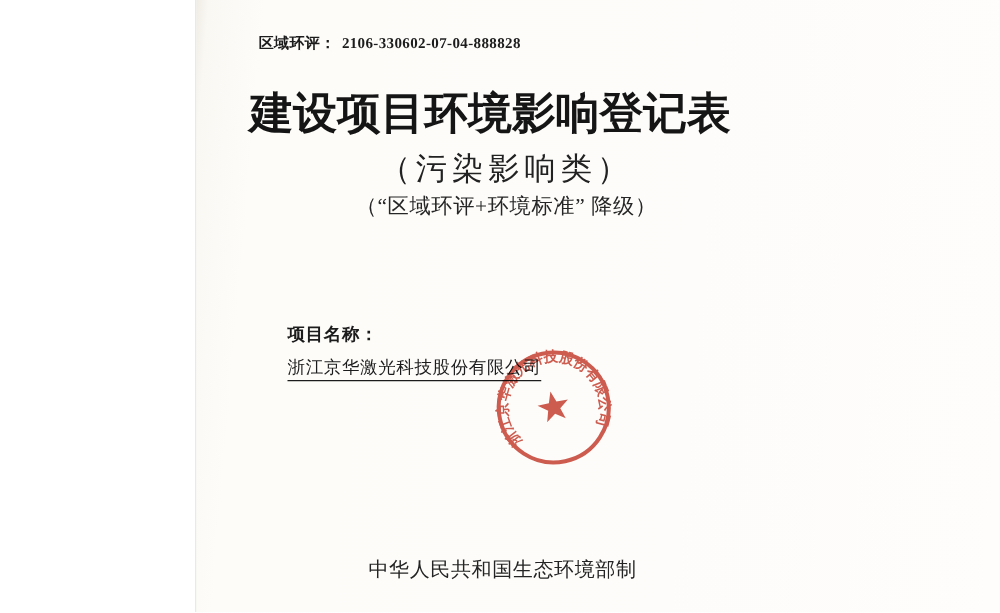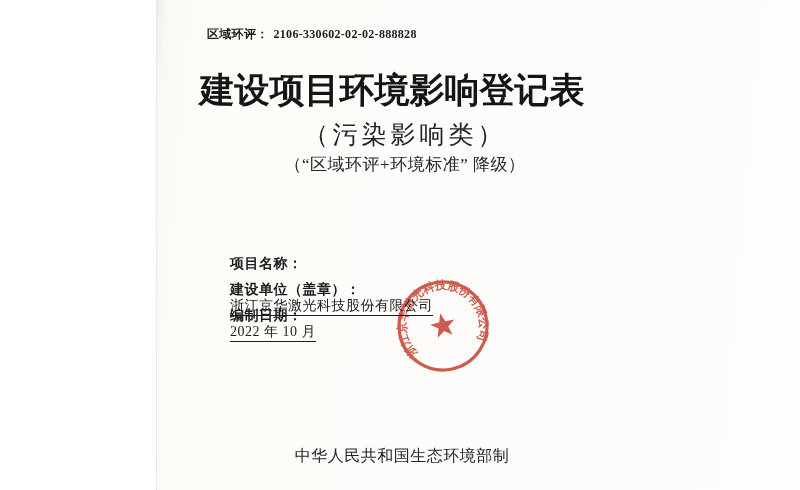--- a/index.html
+++ b/index.html
@@ -41,21 +41,21 @@
   .subtitle-2 {
     position: absolute; left: 0; top: 153px; width: 810px;
     text-align: center;
     font-size: 17px; letter-spacing: 0.5px; font-weight: 500;
     color: #262626; white-space: nowrap;
   }
   .form-block {
     position: absolute; left: 230px; top: 257px; width: 332px;
     font-size: 14px; line-height: 1;
   }
-  .frow { display: flex; align-items: flex-start; height: 26px; white-space: nowrap; flex-direction: column; }
+  .frow { display: flex; align-items: center; height: 26px; white-space: nowrap; }
   .flabel { font-weight: 700; letter-spacing: 0.5px; flex: 0 0 auto; padding-bottom: 2px; }
   .fvalue {
     border-bottom: 1.4px solid #1c1c1c;
     padding-bottom: 2px; letter-spacing: 0.5px; font-weight: 500;
   }
   .grow { flex: 1 1 auto; }
   .indent2 { margin-left: 62px; }
   .w-line2 { width: 260px; }
   .center-text { text-align: center; }
   .footer-text {
@@ -78,40 +78,35 @@
   }
 </style>
 </head>
 <body>
 
 <div class="viewport">
 
   <div class="paper"></div>
 
   <div class="project-code">
-    <span>区域环评：</span><span class="code-value">2106-330602-02-02-888828</span>
+    <span>区域环评：</span><span class="code-value">2106-330602-07-04-888828</span>
   </div>
 
   <div class="doc-title">建设项目环境影响登记表</div>
 
   <div class="subtitle-1">（污染影响类）</div>
 
   <div class="subtitle-2">（“区域环评+环境标准” 降级）</div>
 
   <div class="form-block">
     <div class="frow">
       <span class="flabel">项目名称：</span>
     </div>
     <div class="frow">
-      <span class="flabel">建设单位（盖章）：</span>
       <span class="fvalue">浙江京华激光科技股份有限公司</span>
-    </div>
-    <div class="frow">
-      <span class="flabel">编制日期：</span>
-      <span class="fvalue grow center-text">2022 年 10 月</span>
     </div>
   </div>
 
   <svg class="seal" viewBox="0 0 130 130" aria-hidden="true">
     <defs>
       <path id="sealArc" d="M 34.7,86.2 A 37,37 0 1 1 95.3,86.2" fill="none"></path>
     </defs>
     <circle cx="65" cy="65" r="44" fill="none" stroke-width="3.2" stroke="#c5392a"></circle>
     <polygon points="65,52 68.1,60.8 77.4,61 70,66.6 72.6,75.5 65,70.2 57.4,75.5 60.1,66.6 52.6,61 61.9,60.8" fill="#c5392a"></polygon>
     <text fill="#c5392a">

